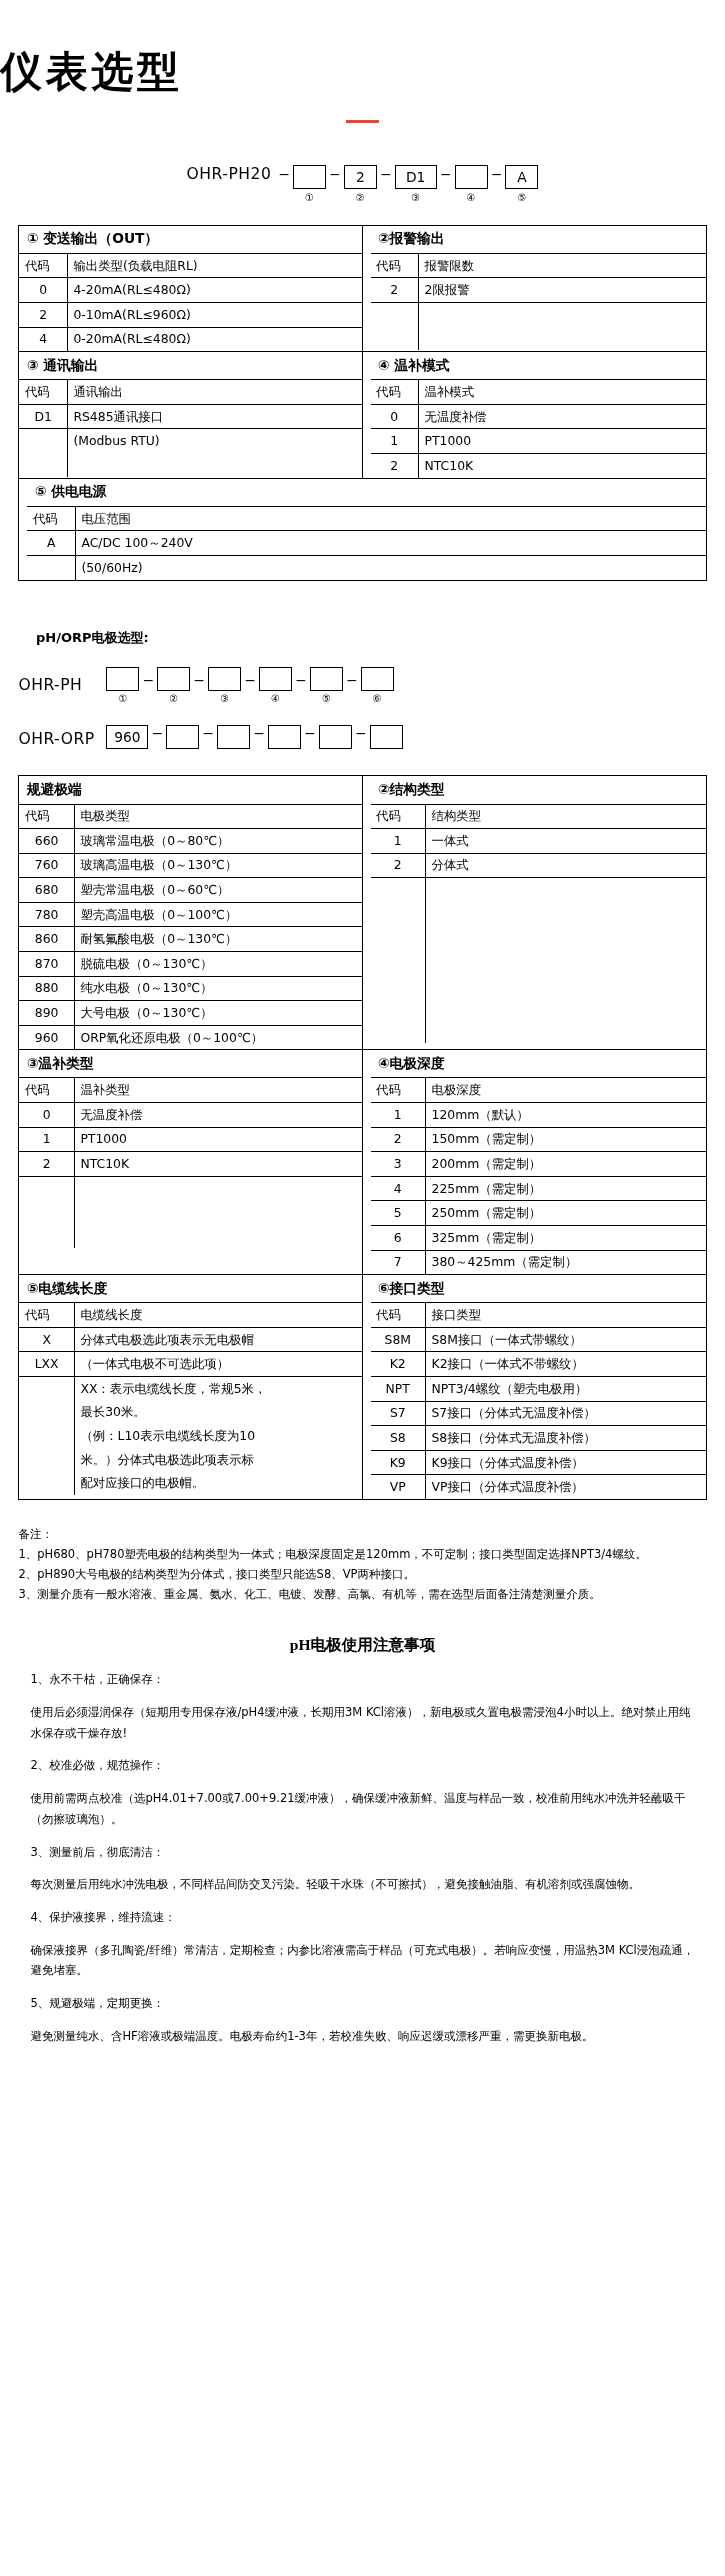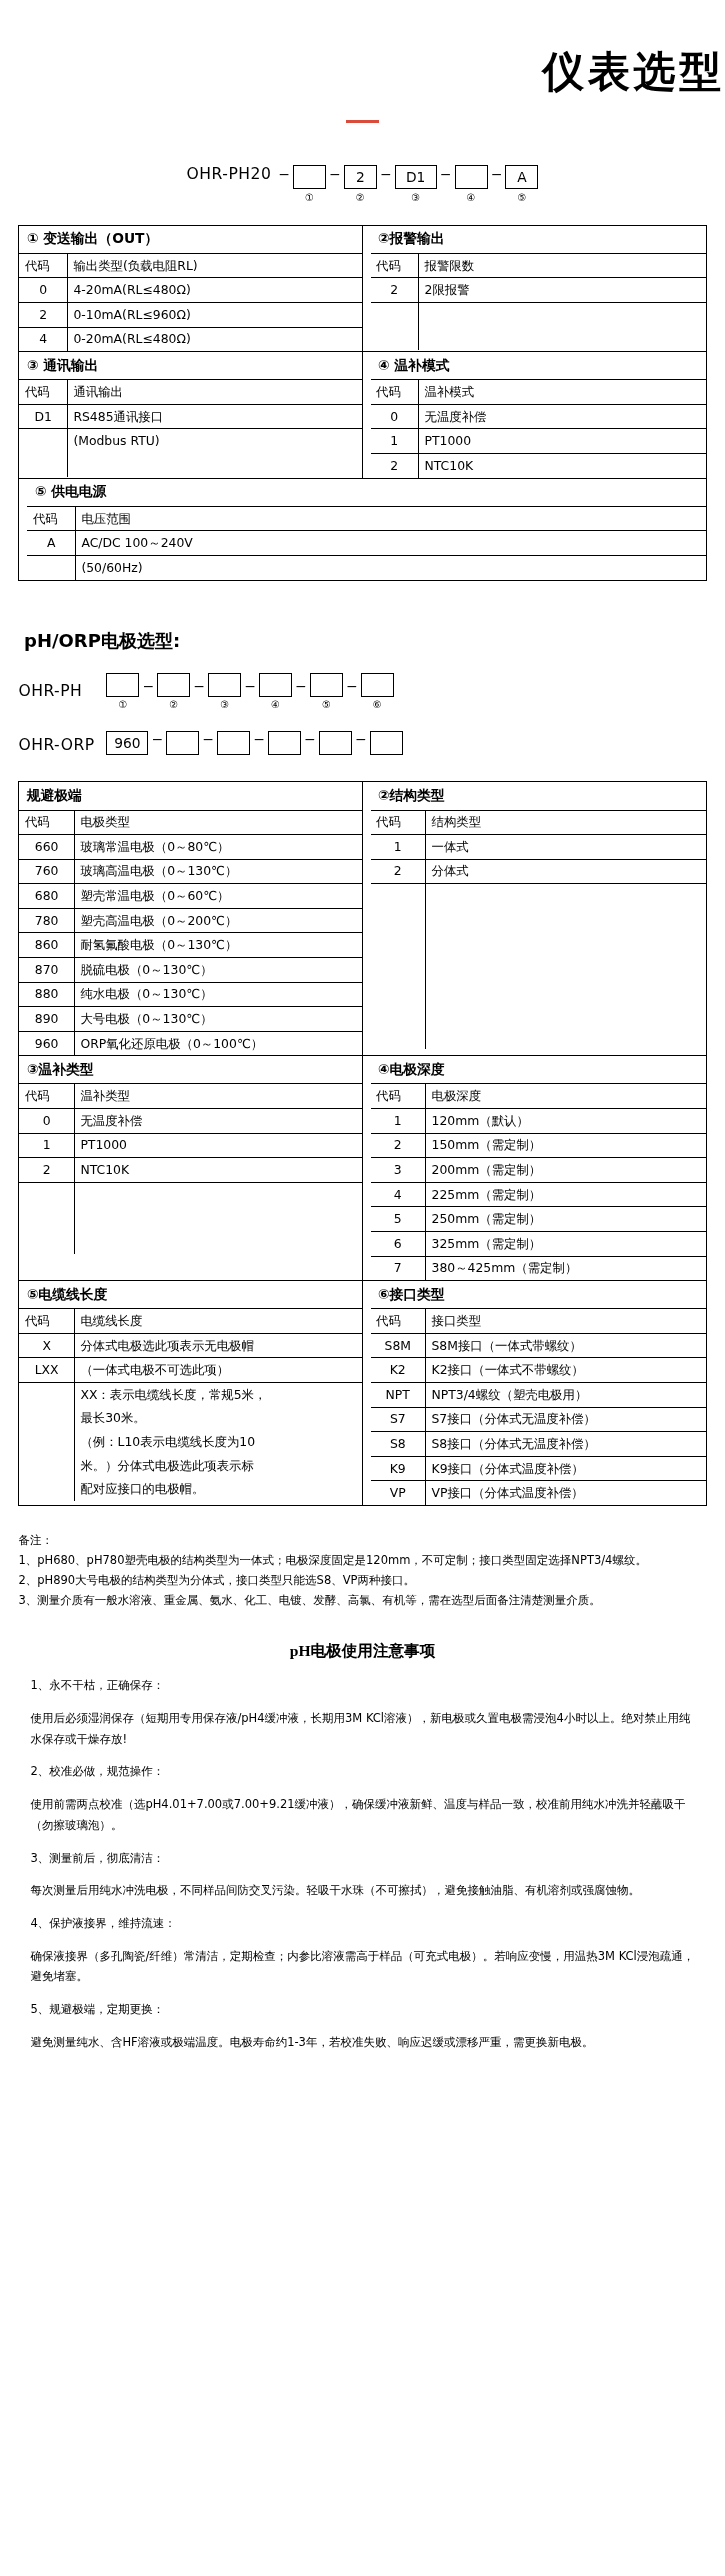--- a/index.html
+++ b/index.html
@@ -7,21 +7,21 @@
     margin: 0;
     width: 725px;
     background: #fff;
     font-family: "Liberation Sans", sans-serif;
     color: #000;
   }
   .page { width: 725px; padding: 0 0 37px 0; }
 
   
   .title {
-    text-align: right;
+    text-align: left;
     font-size: 42px;
     font-weight: bold;
     letter-spacing: 3.7px;
     padding-top: 44px;
     font-family: "DejaVu Sans", sans-serif;
   }
   .title-rule {
     width: 33px; height: 2.8px; background: #d94b3a;
     margin: 20px auto 0 auto;
   }
@@ -84,22 +84,22 @@
   }
   table.inner tr:last-child th, table.inner tr:last-child td { border-bottom: none; }
   table.inner th:last-child, table.inner td:last-child { border-right: none; }
   table.inner th { font-weight: normal; text-align: left; }
   .c-code { width: 48px; text-align: center; }
   .c-code-wide { width: 55px; text-align: center; }
   .blankfill { border-bottom: none !important; }
 
   
   .sub-title {
-    font-size: 18px; font-weight: bold;
-    margin: 48px 0 0 24px;
+    font-size: 13px; font-weight: bold;
+    margin: 48px 0 0 36px;
     font-family: "DejaVu Sans", sans-serif;
   }
   .code-row2 {
     display: flex; align-items: center;
     margin: 20px 0 0 18.4px;
   }
   .code-row2 .code-prefix { width: 88px; }
 
   
   .notes {
@@ -366,21 +366,21 @@
           <tr>
                 <td class="c-code-wide">760</td>
                 <td>玻璃高温电极（0～130℃）</td>
               </tr>
           <tr>
                 <td class="c-code-wide">680</td>
                 <td>塑壳常温电极（0～60℃）</td>
               </tr>
           <tr>
                 <td class="c-code-wide">780</td>
-                <td>塑壳高温电极（0～200℃）</td>
+                <td>塑壳高温电极（0～100℃）</td>
               </tr>
           <tr>
                 <td class="c-code-wide">860</td>
                 <td>耐氢氟酸电极（0～130℃）</td>
               </tr>
           <tr>
                 <td class="c-code-wide">870</td>
                 <td>脱硫电极（0～130℃）</td>
               </tr>
           <tr>

